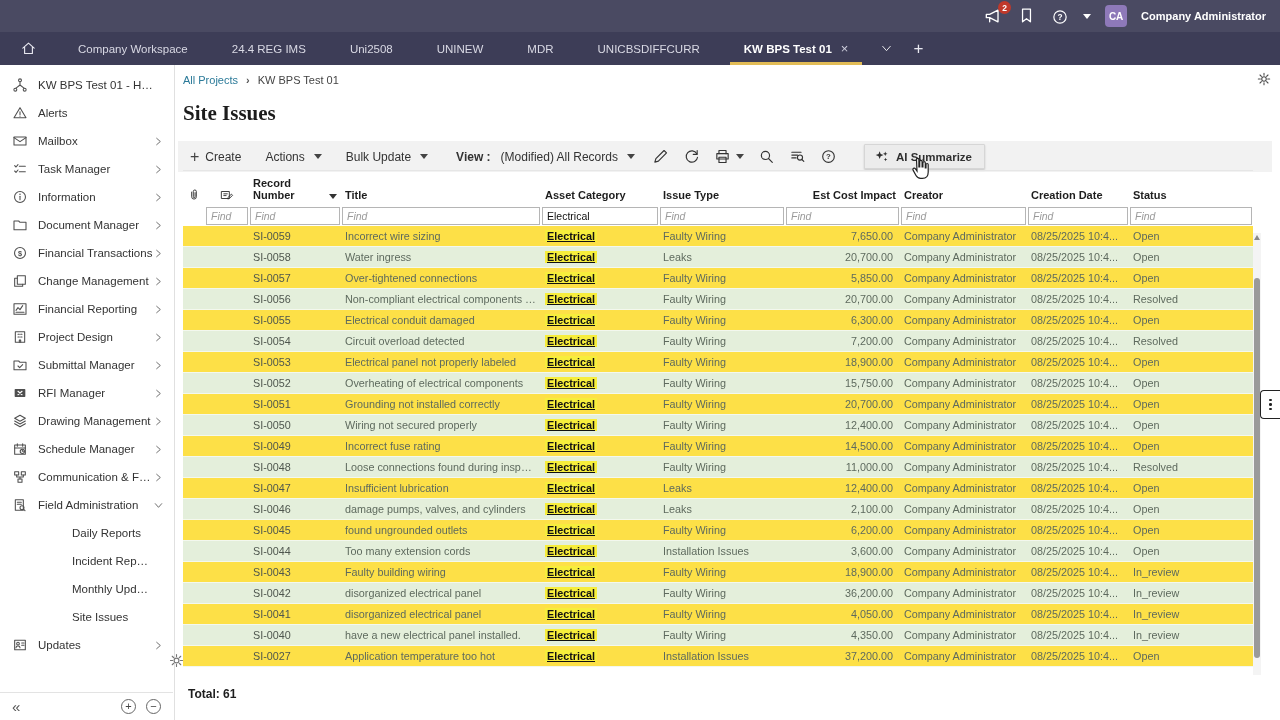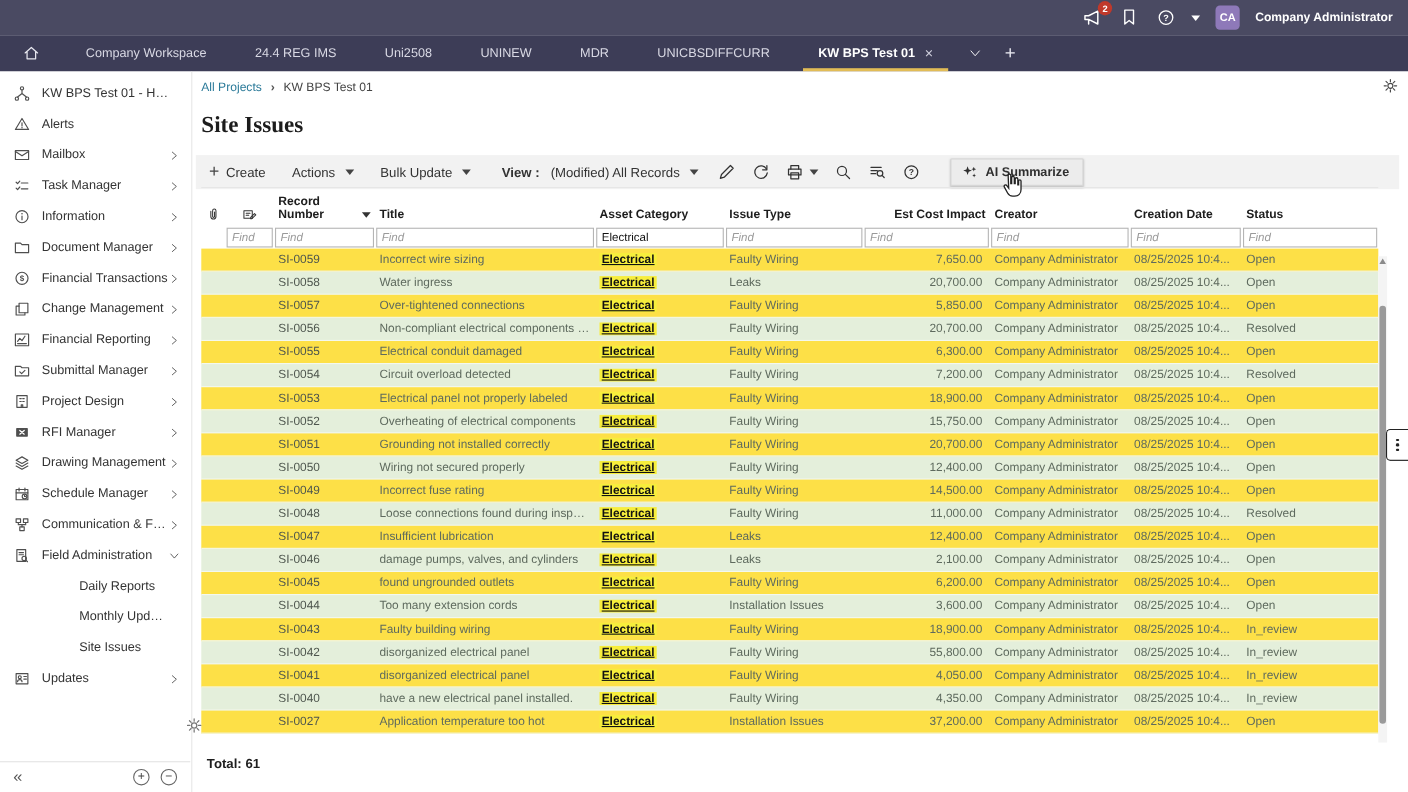--- a/index.html
+++ b/index.html
@@ -418,33 +418,33 @@
           <use href="#i-chart"></use>
         </svg>
         <span class="lbl">Financial Reporting</span>
         <svg class="chev" viewBox="0 0 24 24">
           <use href="#i-chev-right"></use>
         </svg>
       </div>
 
       <div class="nav-item">
         <svg class="icn" viewBox="0 0 24 24">
+          <use href="#i-building"></use>
+        </svg>
+        <span class="lbl">Project Design</span>
+        <svg class="chev" viewBox="0 0 24 24">
+          <use href="#i-chev-right"></use>
+        </svg>
+      </div>
+
+      <div class="nav-item">
+        <svg class="icn" viewBox="0 0 24 24">
           <use href="#i-submittal"></use>
         </svg>
         <span class="lbl">Submittal Manager</span>
-        <svg class="chev" viewBox="0 0 24 24">
-          <use href="#i-chev-right"></use>
-        </svg>
-      </div>
-
-      <div class="nav-item">
-        <svg class="icn" viewBox="0 0 24 24">
-          <use href="#i-building"></use>
-        </svg>
-        <span class="lbl">Project Design</span>
         <svg class="chev" viewBox="0 0 24 24">
           <use href="#i-chev-right"></use>
         </svg>
       </div>
 
       <div class="nav-item">
         <svg class="icn" viewBox="0 0 24 24">
           <use href="#i-rfi"></use>
         </svg>
         <span class="lbl">RFI Manager</span>
@@ -492,20 +492,25 @@
           <use href="#i-chev-down"></use>
         </svg>
       </div>
 
       <div class="nav-item sub">
         <svg class="icn" viewBox="0 0 24 24" style="visibility: hidden;"></svg>
         <span class="lbl">Daily Reports</span>
         <svg class="chev" viewBox="0 0 24 24" style="visibility: hidden;"></svg>
       </div>
 
+      <div class="nav-item sub">
+        <svg class="icn" viewBox="0 0 24 24" style="visibility: hidden;"></svg>
+        <span class="lbl">Incident Reports</span>
+        <svg class="chev" viewBox="0 0 24 24" style="visibility: hidden;"></svg>
+      </div>
 
       <div class="nav-item sub">
         <svg class="icn" viewBox="0 0 24 24" style="visibility: hidden;"></svg>
         <span class="lbl">Monthly Updates</span>
         <svg class="chev" viewBox="0 0 24 24" style="visibility: hidden;"></svg>
       </div>
 
       <div class="nav-item sub">
         <svg class="icn" viewBox="0 0 24 24" style="visibility: hidden;"></svg>
         <span class="lbl">Site Issues</span>
@@ -853,21 +858,21 @@
           <span class="td">In_review</span>
         </div>
 
         <div class="cols trow">
           <span class="td"></span>
           <span class="td"></span>
           <span class="td rec">SI-0042</span>
           <span class="td">disorganized electrical panel</span>
           <span class="td"><span class="hl">Electrical</span></span>
           <span class="td">Faulty Wiring</span>
-          <span class="td num">55,800.00</span>
+          <span class="td num">36,200.00</span>
           <span class="td">Company Administrator</span>
           <span class="td">08/25/2025 10:4...</span>
           <span class="td">In_review</span>
         </div>
 
         <div class="cols trow">
           <span class="td"></span>
           <span class="td"></span>
           <span class="td rec">SI-0041</span>
           <span class="td">disorganized electrical panel</span>

